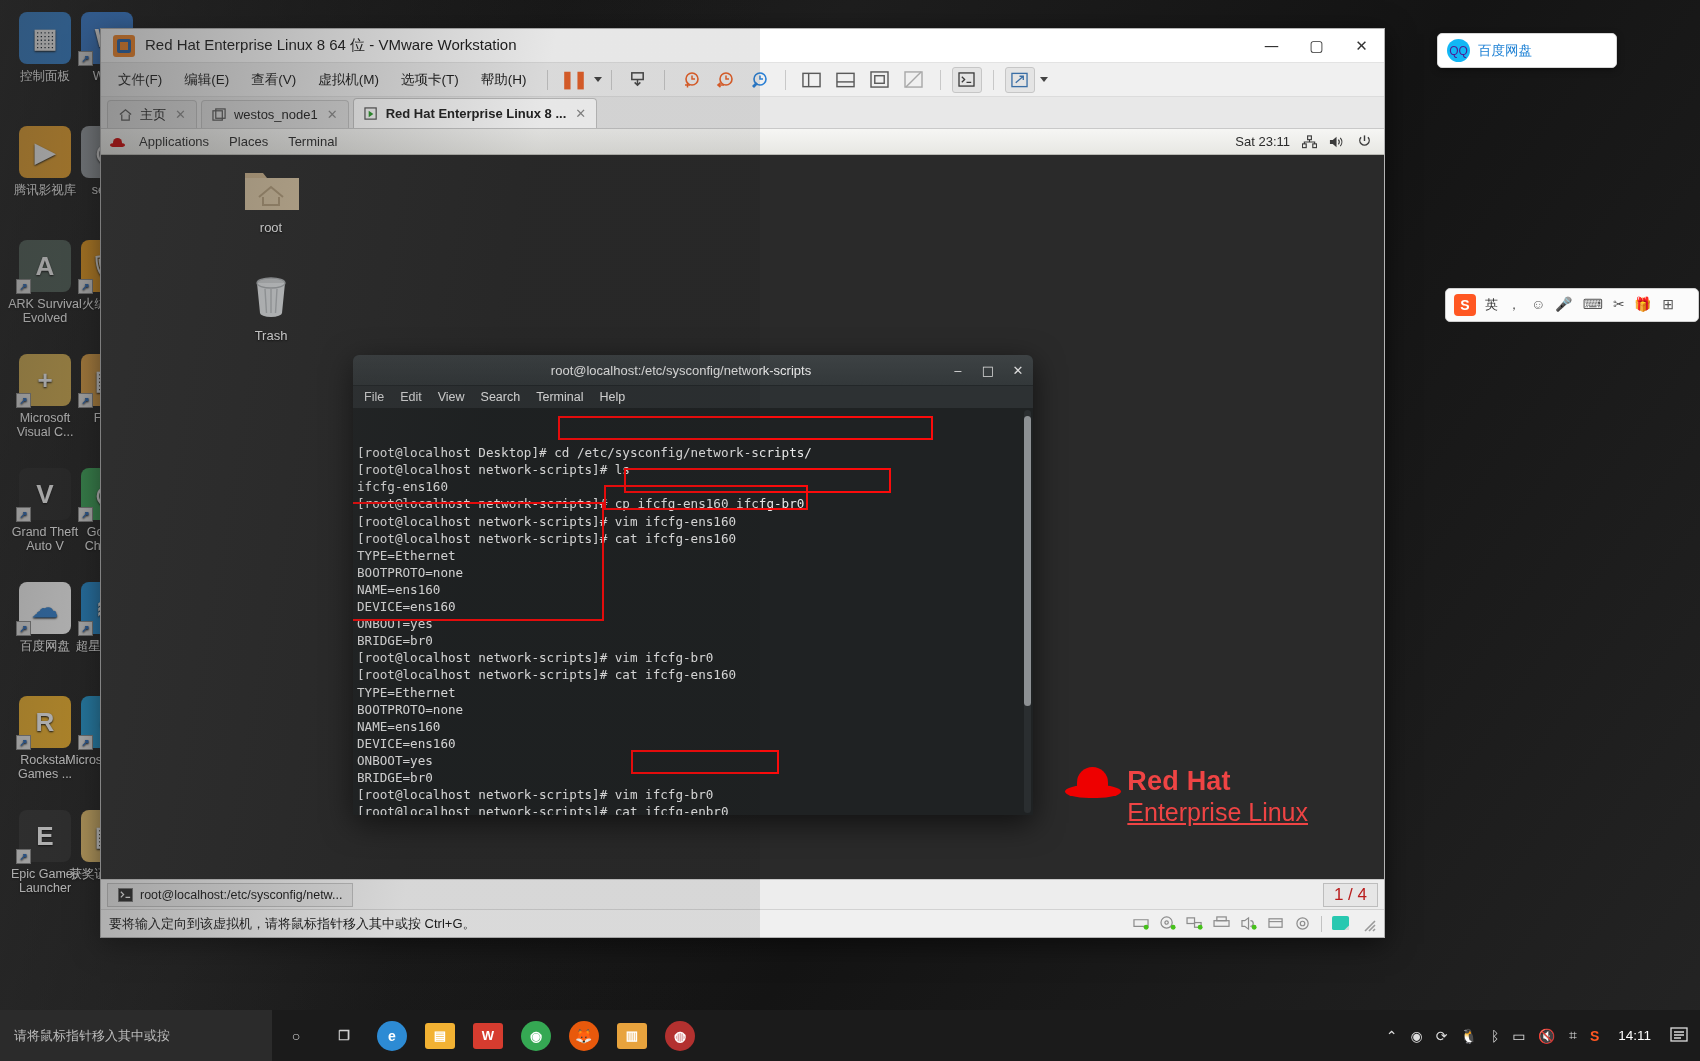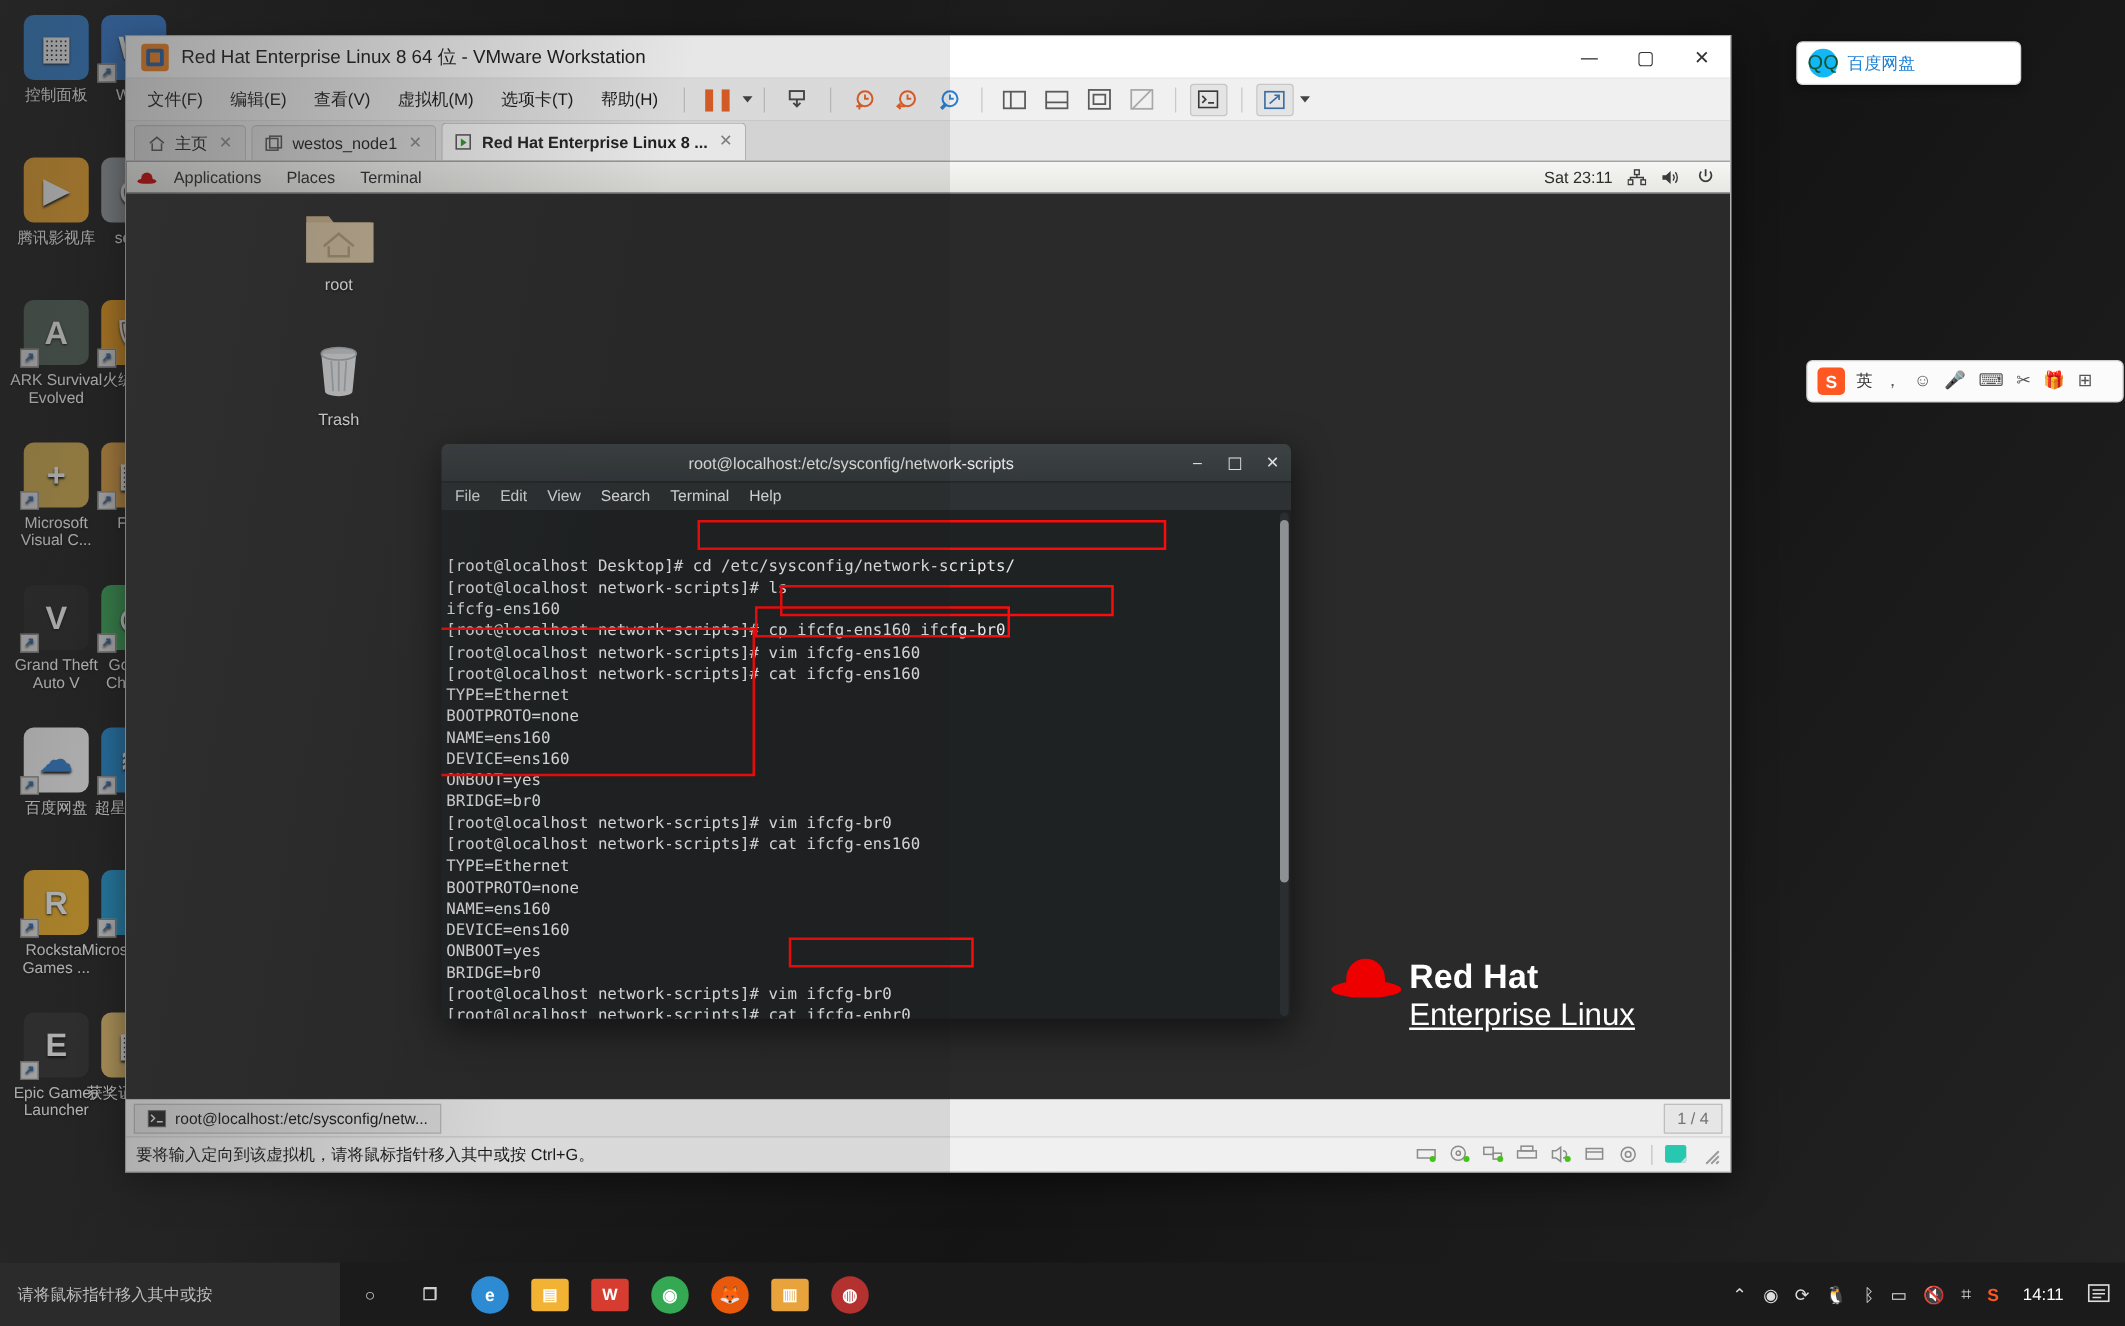--- a/index.html
+++ b/index.html
@@ -144,42 +144,42 @@
   }
   .gterm-scroll {
     position:absolute; right:2px; top:2px; width:7px; bottom:2px; background:#2a2e30; border-radius:4px;
   }
   .gterm-thumb{ position:absolute; left:0; right:0; top:6px; height:290px; background:#8d9194; border-radius:4px;}
 
   
   .redbox { position: absolute; border: 2.4px solid #fb0b0b; pointer-events: none; }
 
   
-  .rhel-brand { position: absolute; right: 76px; bottom: 52px; color: #ffffff; }
+  .rhel-brand { position: absolute; right: 76px; bottom: 52px; color: #ef4444; }
   .rhel-brand .l1 { font-size: 27px; font-weight: bold; letter-spacing: .2px; }
   .rhel-brand .l2 { font-size: 25px; font-weight: 300; margin-top: 1px; text-decoration: underline; }
   .rh-bighat{ position:absolute; left:-62px; top:-6px; width:56px; height:40px;}
   .rh-bighat::before{content:"";position:absolute;left:0;bottom:2px;width:56px;height:13px;
     background:#ee0000;border-radius:26px/7px;}
   .rh-bighat::after{content:"";position:absolute;left:12px;bottom:9px;width:31px;height:24px;
     background:#ee0000;border-radius:16px 16px 3px 3px;}
 
   
   .vm-taskstrip {
     height: 30px; background: #ededed; border-top: 1px solid #c9c9c9;
     display: flex; align-items: center; padding: 0 6px; flex: none;
   }
   .vm-taskbtn {
     height: 24px; display: flex; align-items: center; gap: 7px; padding: 0 10px;
     background: #e2e2e2; border: 1px solid #bdbdbd; font-size: 12.5px; color: #1c1c1c;
   }
   .vm-pagecount {
     margin-left: auto; height: 24px; min-width: 46px; padding: 0 10px;
     display: flex; align-items: center; justify-content: center;
-    background: #e6e6e6; border: 1px solid #bdbdbd; font-size: 13px; color: #737373; text-align: right;
+    background: #e6e6e6; border: 1px solid #bdbdbd; font-size: 17px; color: #b91c1c; text-align: right;
   }
   .vm-statusbar {
     height: 28px; background: #f0f0f0; border-top: 1px solid #d2d2d2;
     display: flex; align-items: center; padding: 0 8px; flex: none;
     font-size: 13px; color: #1a1a1a;
   }
   .vm-status-icons { margin-left: auto; display: flex; align-items: center; gap: 9px; }
 
   
   #taskbar {
@@ -211,21 +211,21 @@
                  color: #fff; font-weight: bold; display:flex;align-items:center;justify-content:center;
                  font-size: 14px; }
   
   #uploadpill {
     position: absolute; left: 1437px; top: 33px; width: 180px; height: 35px;
     background: #fff; border: 1px solid #d6d6d6; border-radius: 5px;
     display: flex; align-items: center; gap: 8px; padding: 0 9px; font-size: 13.5px; color: #1a7fd4;
     box-shadow: 0 2px 7px rgba(0,0,0,.35);
   }
   #uploadpill .qq { width: 23px; height: 23px; border-radius: 50%; background: #12b7f5;
-                    display:flex;align-items:center;justify-content:center;color:#14532d;font-size:16px; }
+                    display:flex;align-items:center;justify-content:center;color:#4c1d95;font-size:12px; }
 </style>
 </head>
 <body>
 
 <div id="desktop">
 
   <div class="dt-col" id="dtcol1" style="left:2px; top:6px;">
       <div class="dt-icon">
         <div class="glyph" style="background: rgb(42, 127, 212);">▦</div>
         <span class="lbl">控制面板</span>

